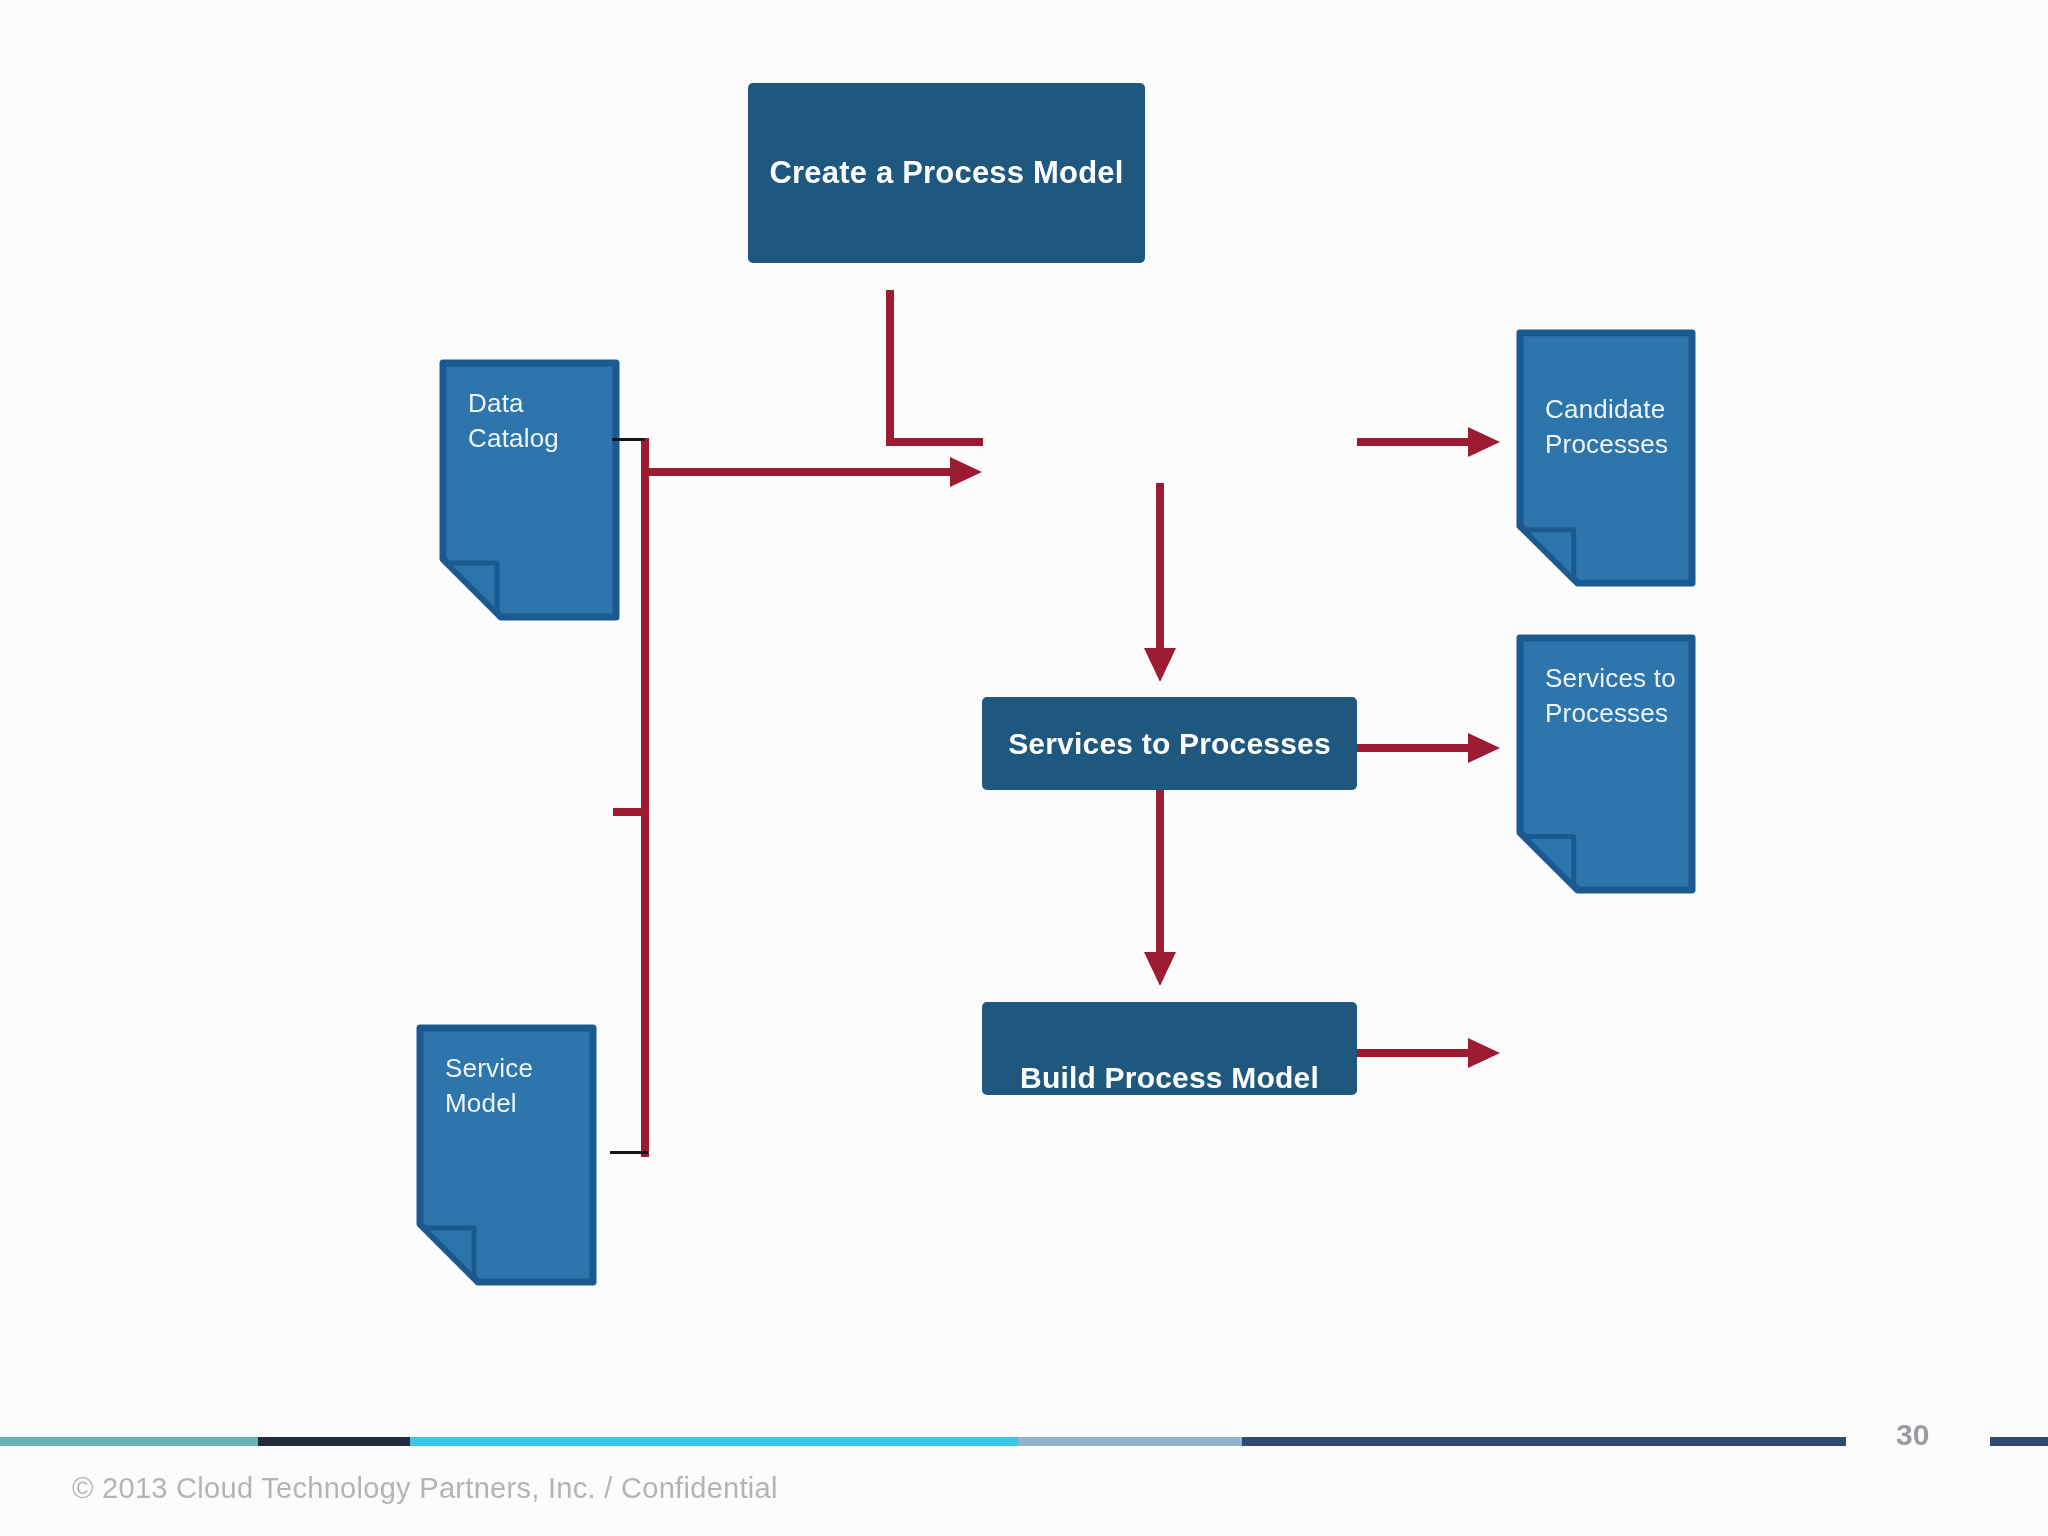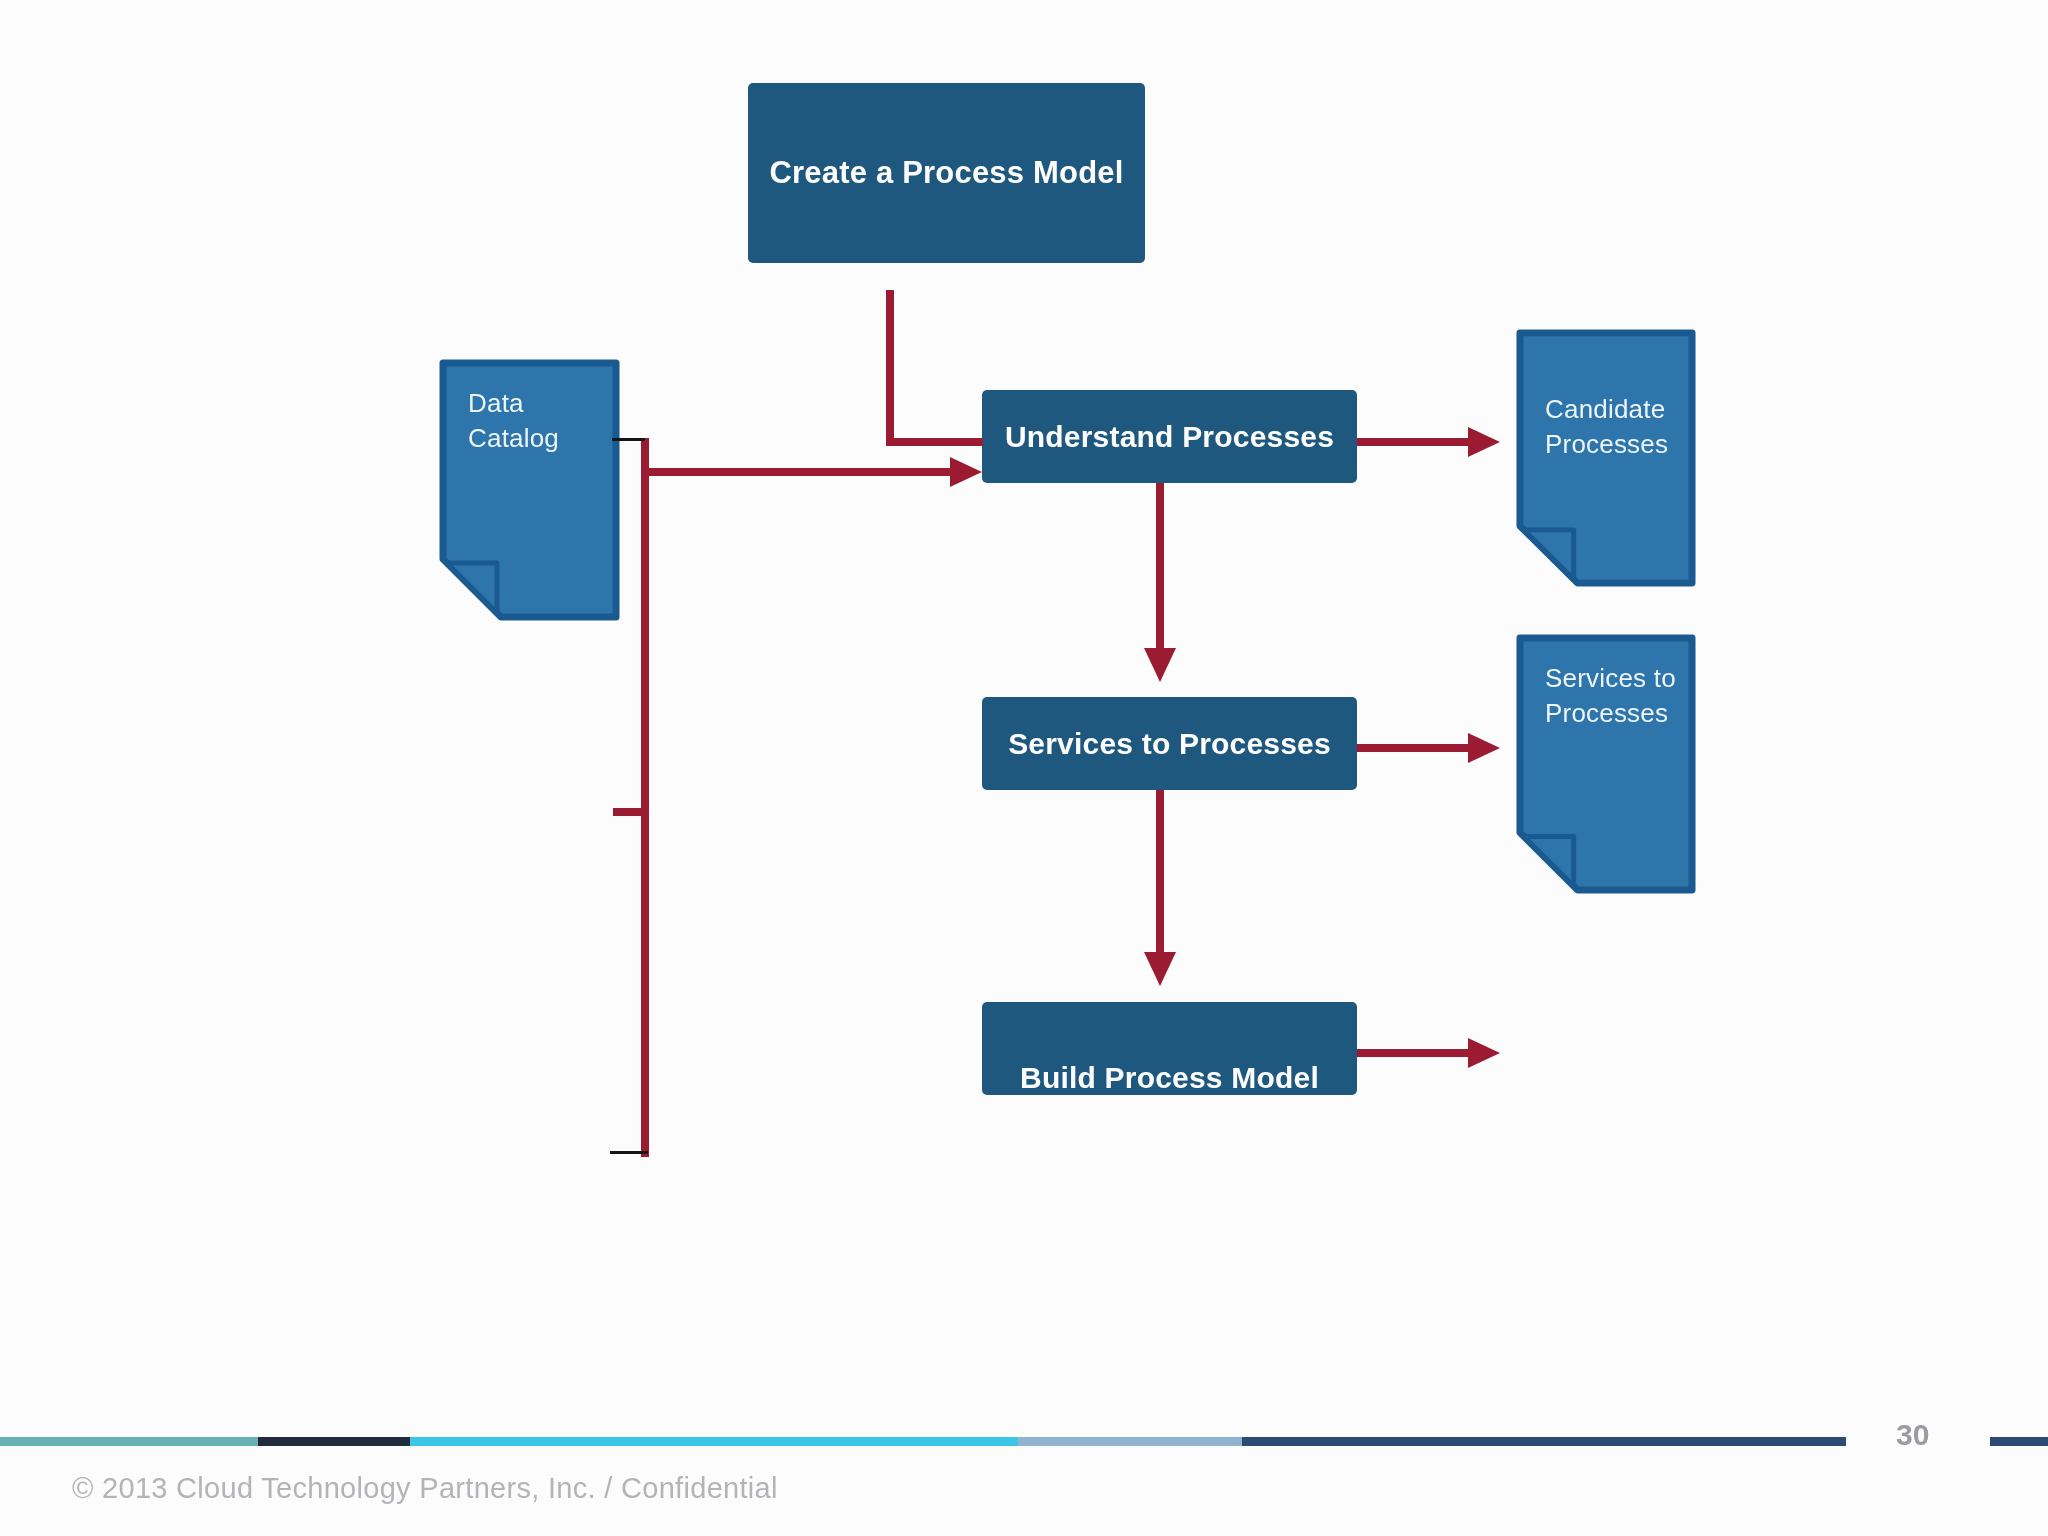--- a/index.html
+++ b/index.html
@@ -74,36 +74,40 @@
   }
 </style>
 </head>
 <body>
 
 <div class="slide">
 
   <div class="flow-box create fb-create">
     <span class="lbl">Create a Process Model</span>
   </div>
-  <div class="flow-box fb-understand">
-    <span class="lbl">Understand Processes</span>
-  </div>
   <div class="flow-box fb-services">
     <span class="lbl">Services to Processes</span>
   </div>
   <div class="flow-box fb-build">
     <span class="lbl">Build Process Model</span>
   </div>
 
   <div class="doc d-datacat">
     <svg viewBox="0 0 183 264" preserveAspectRatio="none">
       <polygon class="doc-outline" points="5,5 178,5 178,259 63,259 5,201"></polygon>
       <polygon class="doc-fold" points="9,205 59,205 59,255"></polygon>
     </svg>
     <div class="doc-label">Data Catalog</div>
+  </div>
+  <div class="doc d-servmodel">
+    <svg viewBox="0 0 183 264" preserveAspectRatio="none">
+      <polygon class="doc-outline" points="5,5 178,5 178,259 63,259 5,201"></polygon>
+      <polygon class="doc-fold" points="9,205 59,205 59,255"></polygon>
+    </svg>
+    <div class="doc-label">Service Model</div>
   </div>
 
   <div class="doc d-candidate">
     <svg viewBox="0 0 183 264" preserveAspectRatio="none">
       <polygon class="doc-outline" points="5,5 178,5 178,259 63,259 5,201"></polygon>
       <polygon class="doc-fold" points="9,205 59,205 59,255"></polygon>
     </svg>
     <div class="doc-label lower">Candidate Processes</div>
   </div>
   <div class="doc d-servproc">

